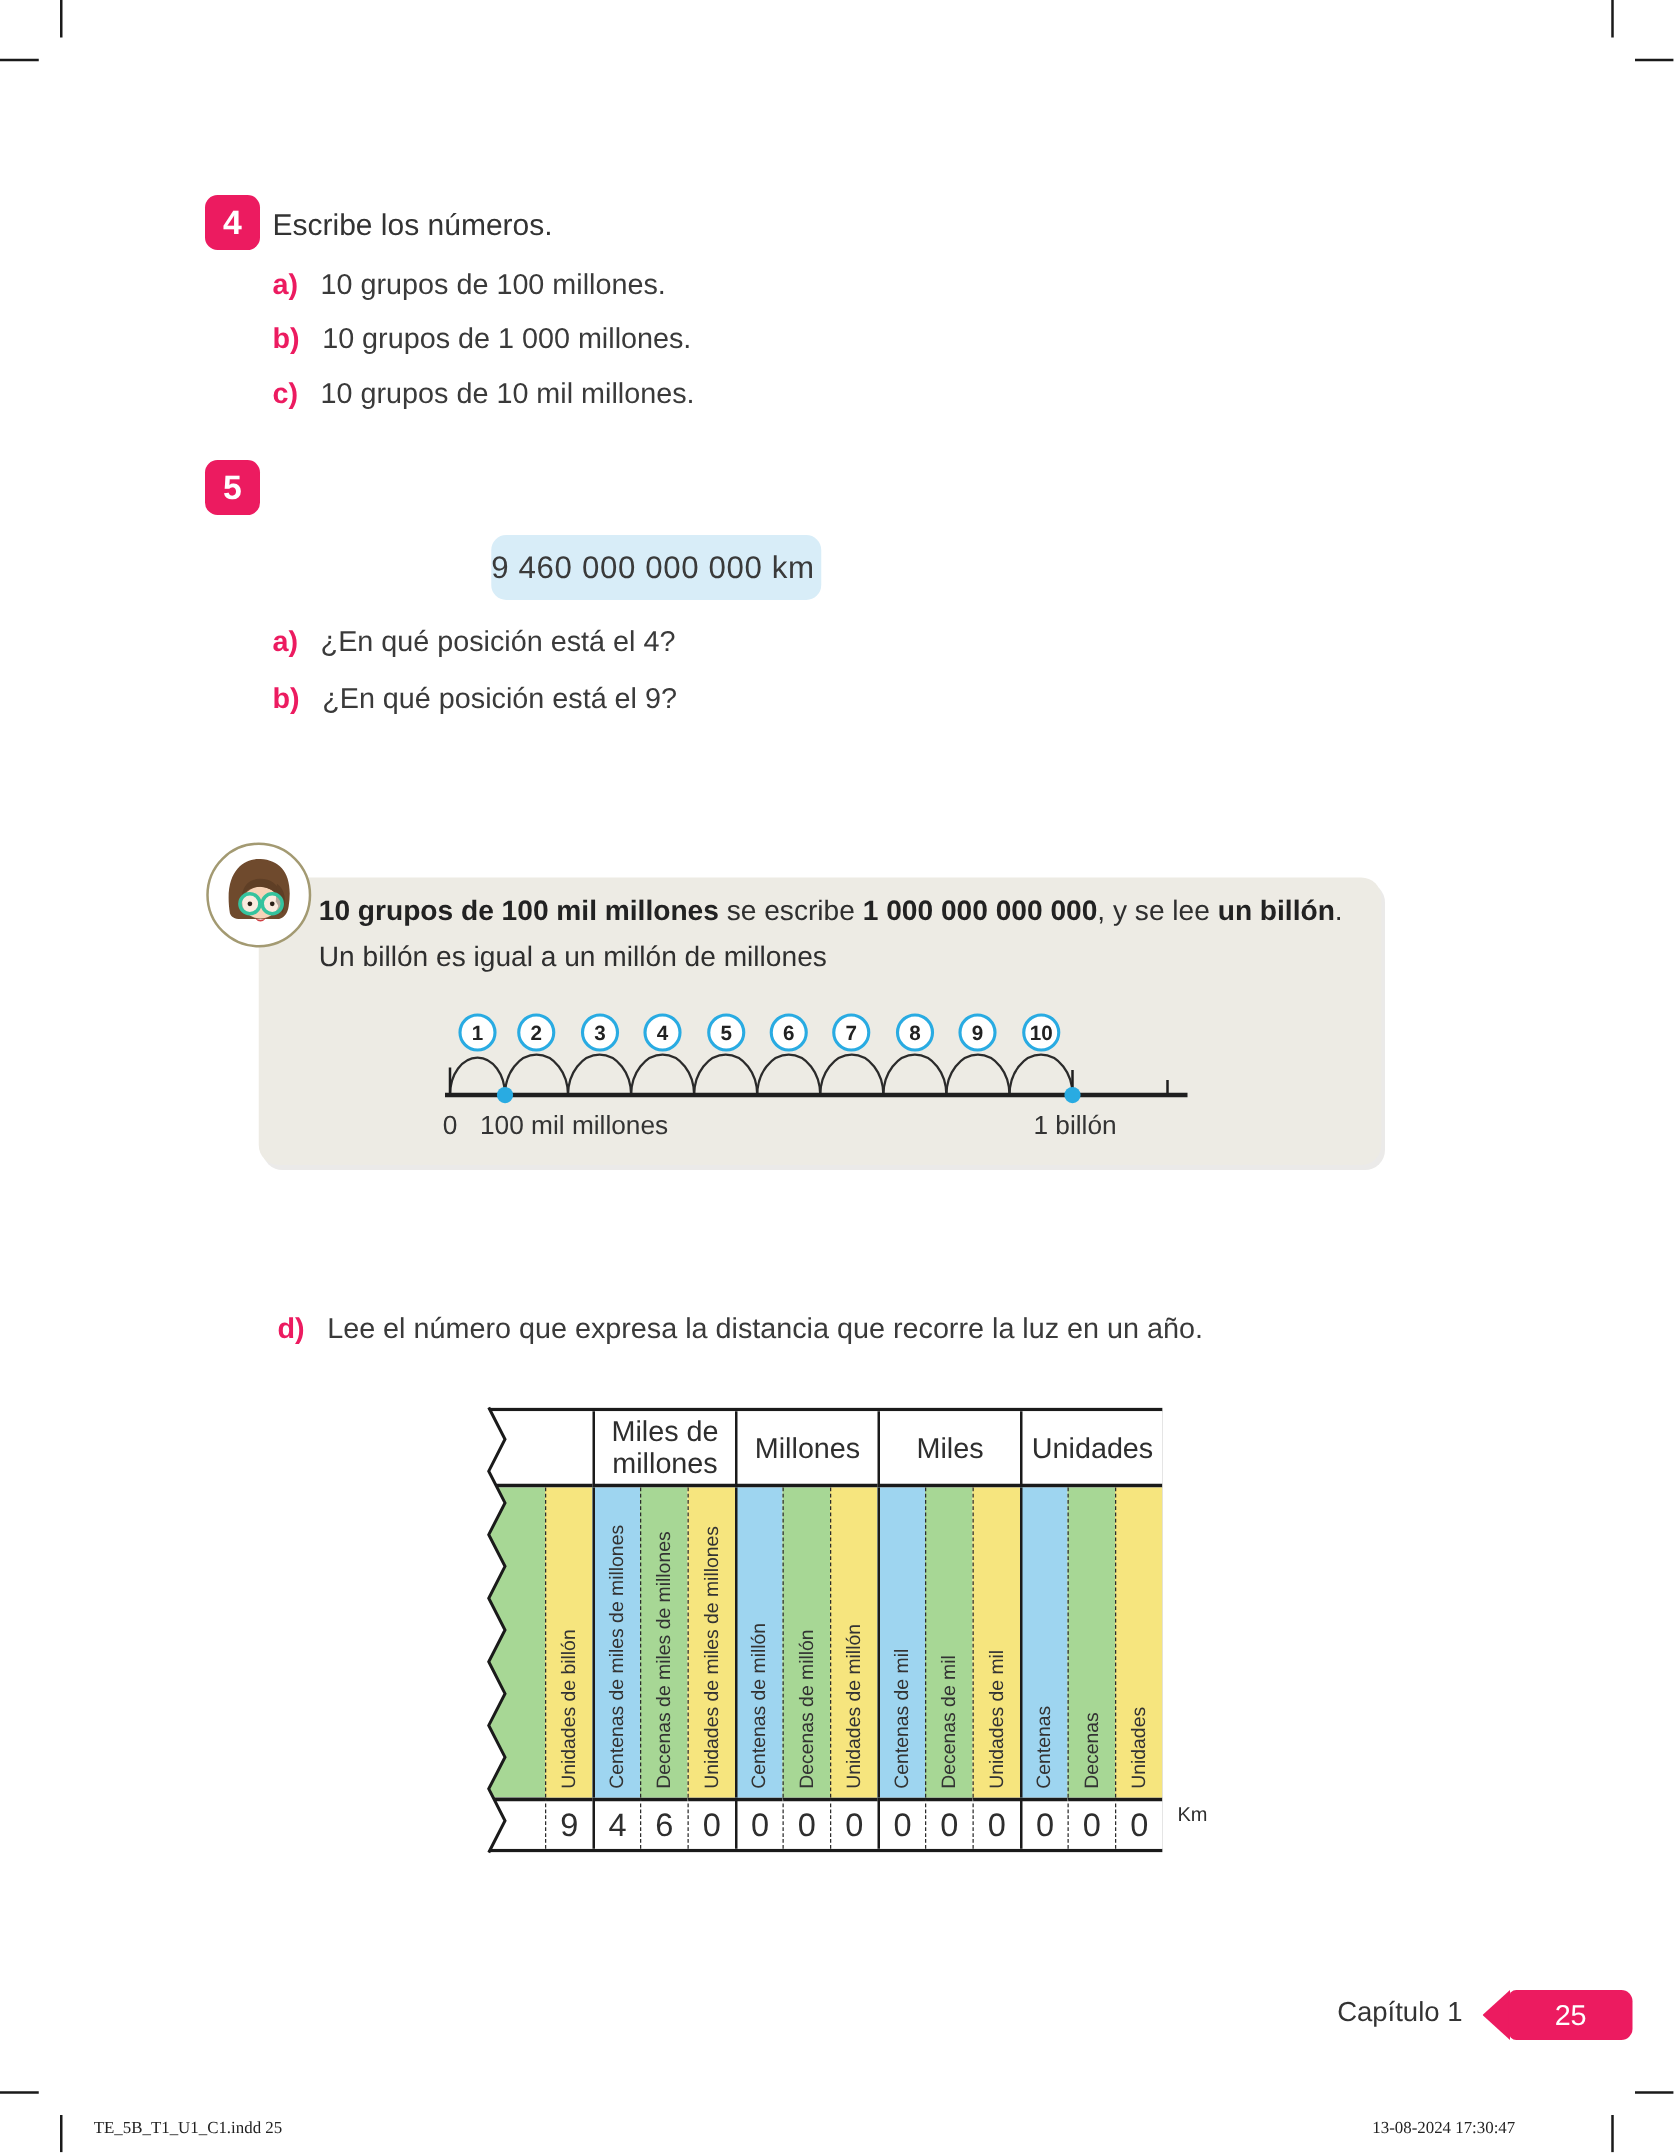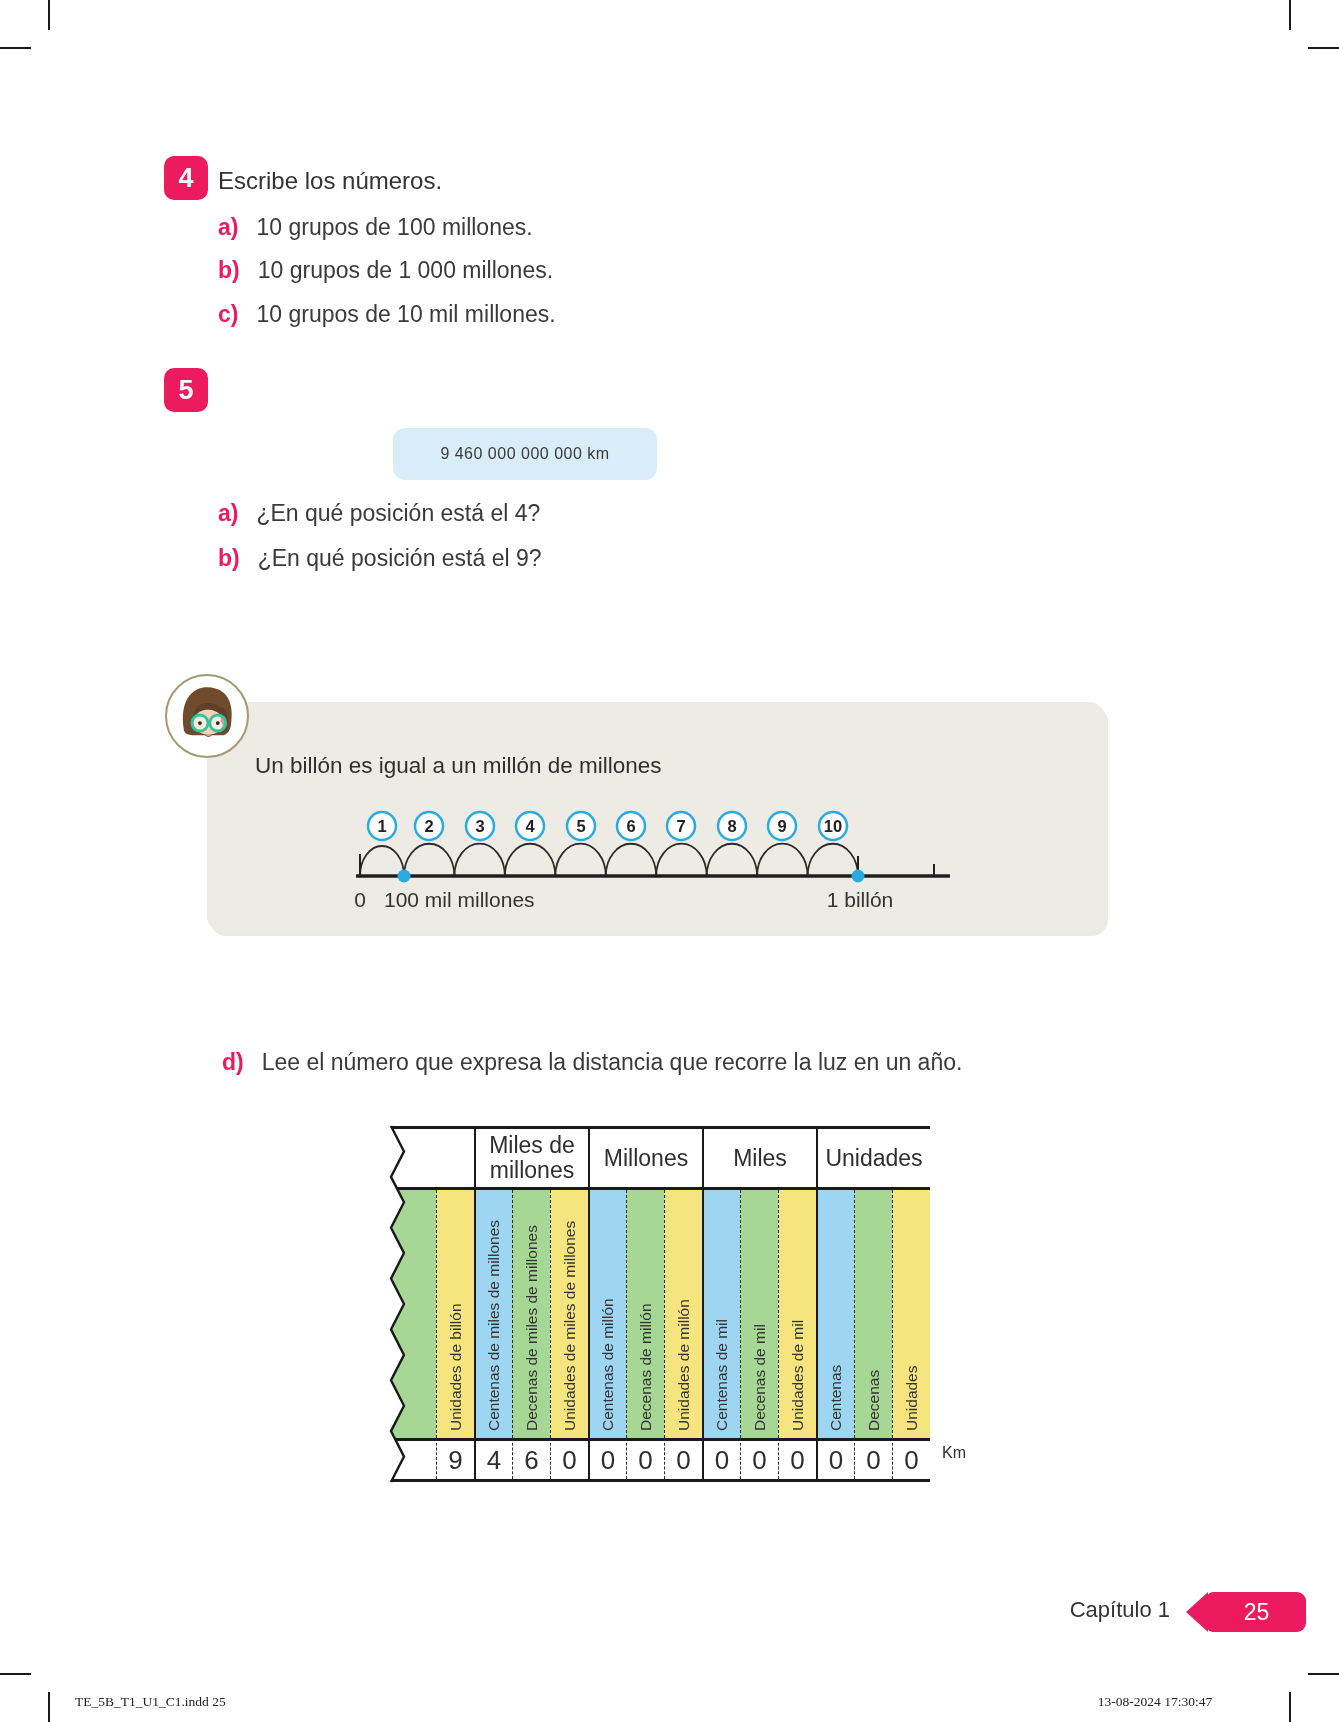--- a/index.html
+++ b/index.html
@@ -20,22 +20,22 @@
     display:flex;align-items:center;justify-content:center;
     color:#fff;font-size:27px;font-weight:bold;
   }
   .ex-title{position:absolute;font-size:24px;color:#333;white-space:nowrap;}
   .item-row{position:absolute;white-space:nowrap;font-size:23px;}
   .item-letter{font-weight:bold;margin-right:18px;}
   .item-text{color:#3a3a3a;}
   
   .hl-box{
     position:absolute;left:393px;top:428px;width:264px;height:52px;
-    border-radius:12px;display:flex;align-items:center;justify-content:center;
-    font-size:16px;color:#3a3a3a;letter-spacing:.5px;
+    border-radius:12px;display:flex;align-items:center;
+    font-size:25px;color:#3a3a3a;letter-spacing:.5px;
   }
   
   .callout{
     position:absolute;left:207px;top:702px;width:898px;height:230px;
     border-radius:16px;box-shadow:3px 4px 0 rgba(90,85,70,.12);
   }
   .callout-line{position:absolute;font-size:22.5px;white-space:nowrap;color:#2f2f2f;}
   .callout-line b{font-weight:bold;color:#222;}
   .avatar{
     position:absolute;left:165px;top:674px;width:84px;height:84px;border-radius:50%;
@@ -140,20 +140,23 @@
       <ellipse cx="44" cy="49" rx="15.5" ry="13.5" fill="#f6d3b8"></ellipse>
       <path d="M28,43 Q31,27 47,29 Q60,31 61,45 Q54,36 44,35.5 Q34,35 28,43 Z" fill="#5f3f26"></path>
       <path d="M58,33 Q68,40 63,58 L57,48 Z" fill="#5f3f26"></path>
       <circle cx="35" cy="50" r="8.5" fill="rgba(255,255,255,.55)" stroke="#35c39e" stroke-width="3"></circle>
       <circle cx="54" cy="50" r="8.5" fill="rgba(255,255,255,.55)" stroke="#35c39e" stroke-width="3"></circle>
       <line x1="43" y1="49" x2="46" y2="49" stroke="#35c39e" stroke-width="2.5"></line>
       <circle cx="35" cy="50" r="2" fill="#2b2118"></circle>
       <circle cx="54" cy="50" r="2" fill="#2b2118"></circle>
       <path d="M39,62 Q44,68 49,62 Q44,65 39,62 Z" fill="#cf4043"></path>
     </svg>
+  </div>
+  <div class="callout-line" style="left:255px;top:716px">
+    <b>10 grupos de 100 mil millones</b><span> se escribe </span><b>1 000 000 000 000</b><span>, y se lee </span><b>un billón</b><span>.</span>
   </div>
   <div class="callout-line" style="left:255px;top:753px">Un billón es igual a un millón de millones</div>
 
   <svg class="abs" style="left:338px;top:788px" width="640" height="140" viewBox="0 0 640 140">
 
     <g font-family="Liberation Sans, sans-serif" font-weight="bold" font-size="16.5" fill="#222">
       <circle cx="44" cy="38" r="14" fill="#fff" stroke="#29abe2" stroke-width="2.5"></circle>
         <text x="44" y="44" text-anchor="middle">1</text>
       <circle cx="91" cy="38" r="14" fill="#fff" stroke="#29abe2" stroke-width="2.5"></circle>
         <text x="91" y="44" text-anchor="middle">2</text>

